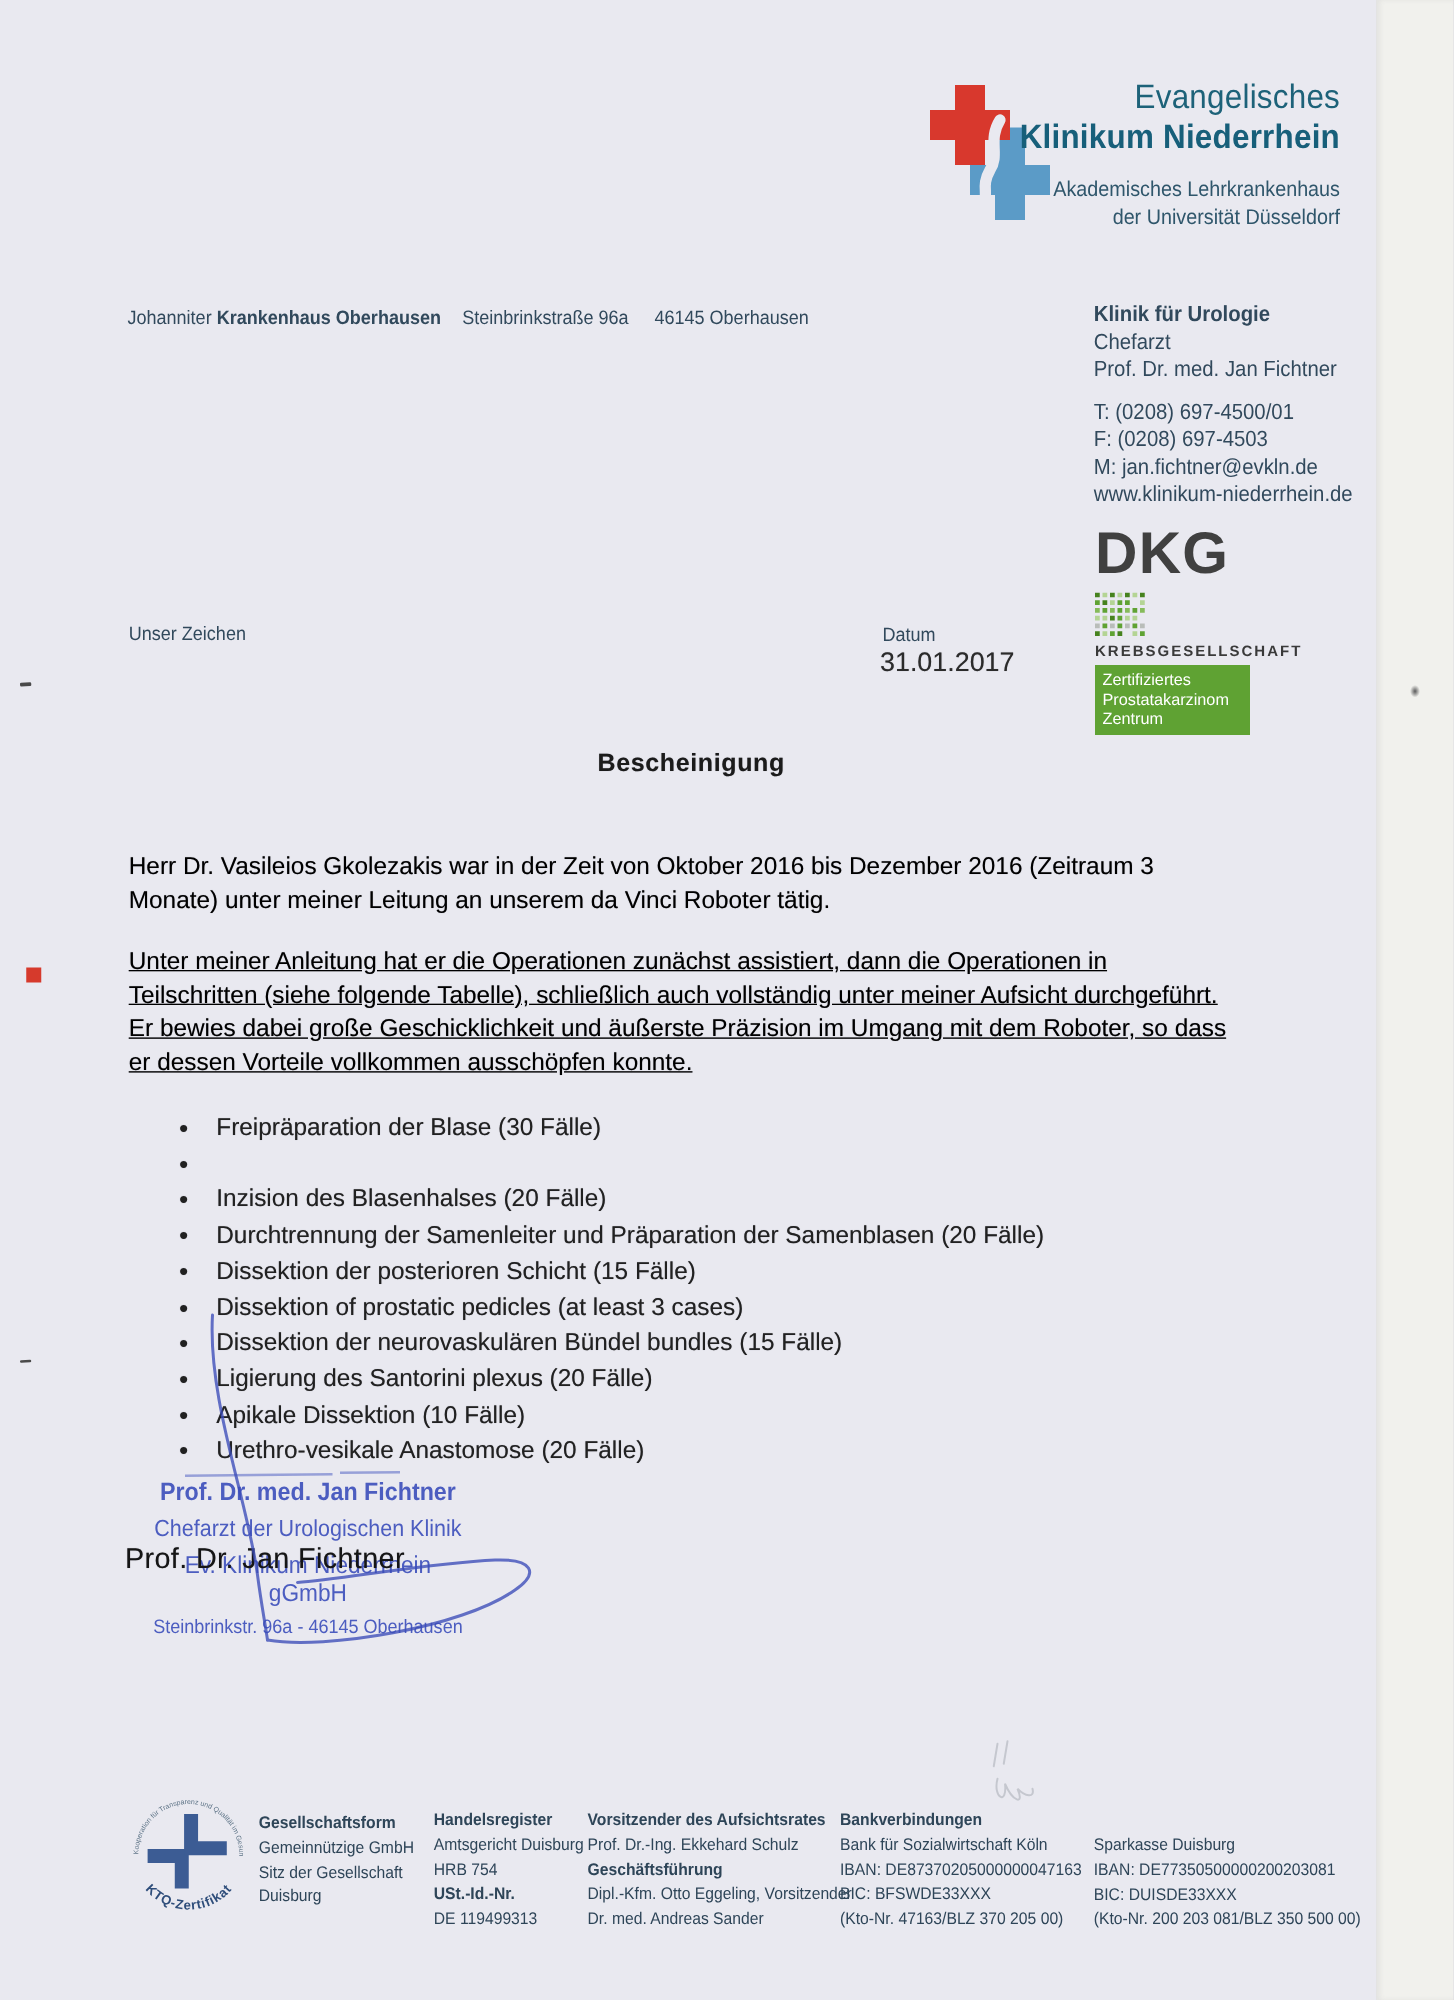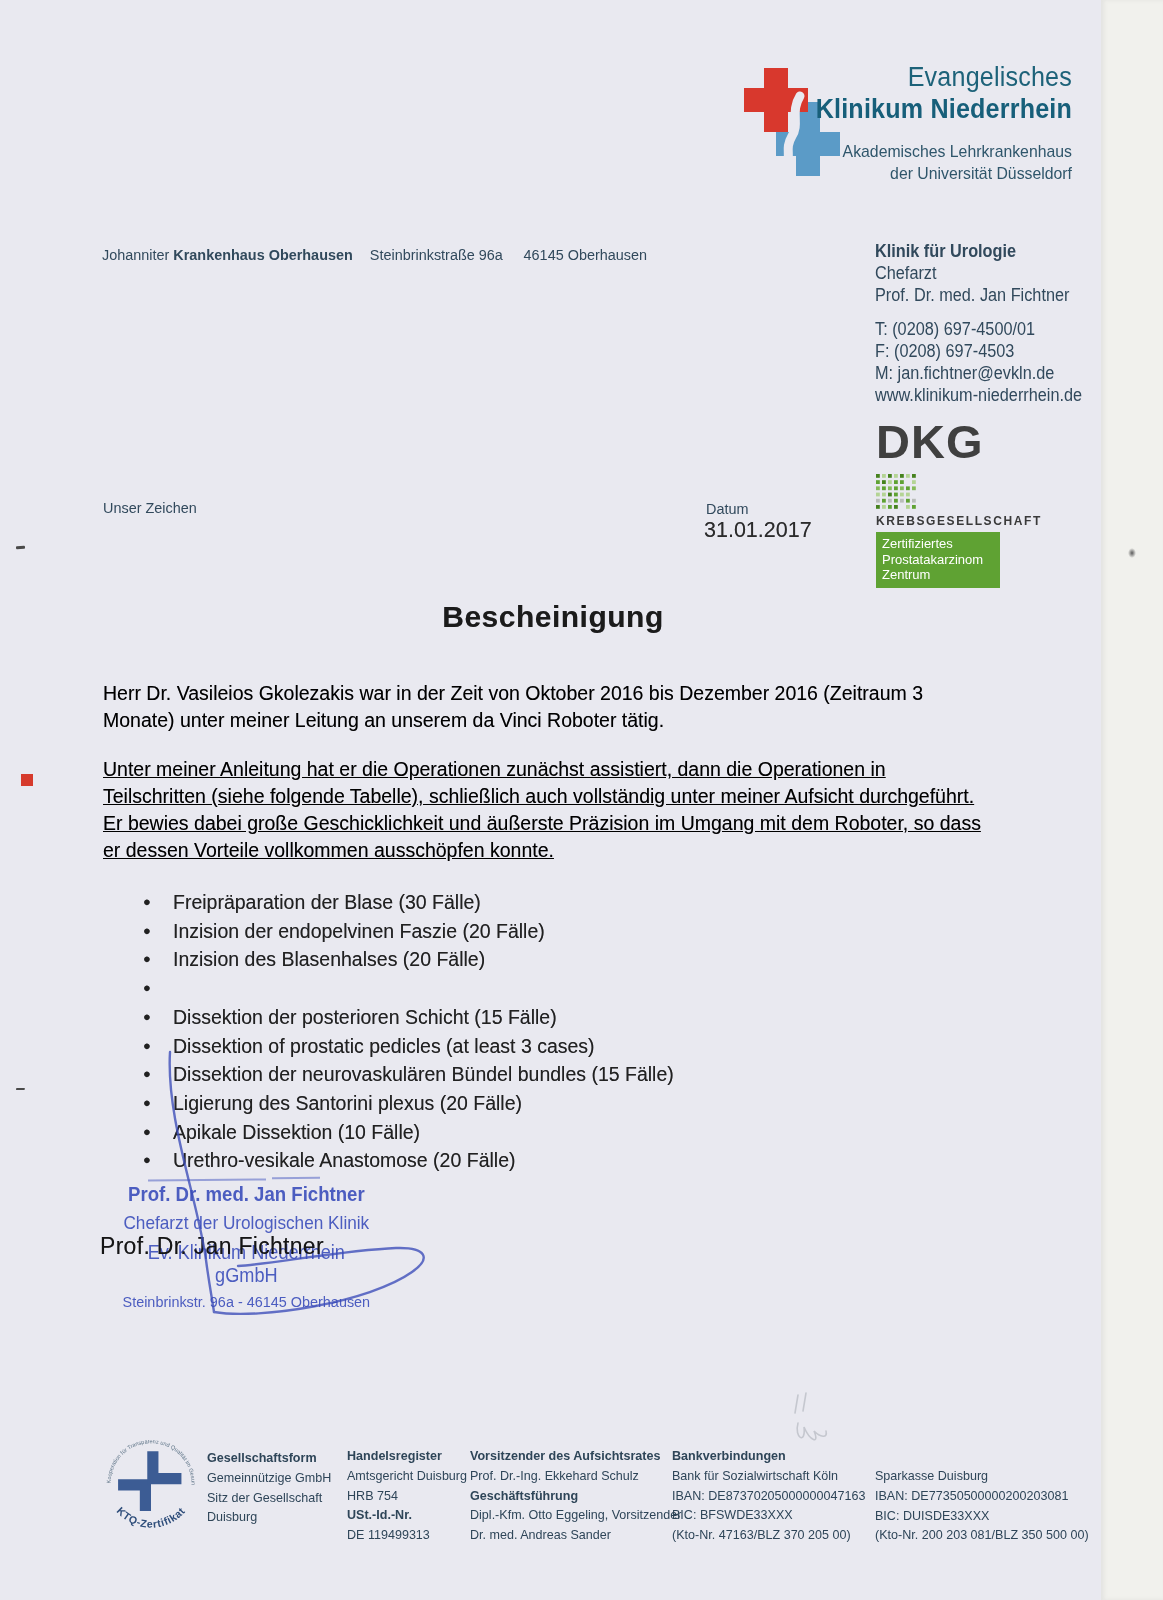--- a/index.html
+++ b/index.html
@@ -39,21 +39,21 @@
   .dkg-dots-svg{margin-top:4px;}
   .dkg-society{font-size:12px;font-weight:bold;color:#3a3a3a;letter-spacing:1.6px;margin-top:2px;white-space:nowrap;}
   .dkg-badge{margin-top:4px;width:112px;background:#5fa233;color:#fff;font-weight:normal;font-size:13px;line-height:15.5px;padding:4px 6px 5px 6px;}
 
   
   .ref-label{left:103px;top:499px;font-size:15.5px;}
   .date-label{left:706px;top:500px;font-size:15.5px;}
   .date-value{left:704px;top:518px;font-size:21.5px;color:#2b2b2b;}
 
   
-  .title{left:103px;top:600px;width:900px;text-align:center;font-size:30px;font-weight:bold;letter-spacing:0.5px;color:#1b1b1b;}
+  .title{left:103px;top:600px;width:900px;text-align:center;font-size:20px;font-weight:bold;letter-spacing:0.5px;color:#1b1b1b;}
   .para{left:103px;width:884px;font-size:19.5px;line-height:27px;color:#000000;}
   .p1{top:680px;}
   .p2{top:756px;text-decoration:underline;}
   .bullets{left:103px;top:888px;width:884px;margin:0;padding:0;list-style:none;}
   .bullets li{display:flex;font-size:19.5px;line-height:28.7px;color:#212121;}
   .bullets .dot{width:30px;margin-left:40px;font-size:17px;}
 
   
   .stamp{left:118px;top:1183px;width:276px;text-align:center;color:rgba(62,80,188,0.92);filter:blur(0.2px);}
   .stamp .s1{font-size:20px;font-weight:bold;margin-bottom:6px;}
@@ -181,28 +181,28 @@
   <div class="abs title soft">Bescheinigung</div>
   <div class="abs para p1 soft">Herr Dr. Vasileios Gkolezakis war in der Zeit von Oktober 2016 bis Dezember 2016 (Zeitraum 3 Monate) unter meiner Leitung an unserem da Vinci Roboter tätig.</div>
   <div class="abs para p2 soft">Unter meiner Anleitung hat er die Operationen zunächst assistiert, dann die Operationen in Teilschritten (siehe folgende Tabelle), schließlich auch vollständig unter meiner Aufsicht durchgeführt. Er bewies dabei große Geschicklichkeit und äußerste Präzision im Umgang mit dem Roboter, so dass er dessen Vorteile vollkommen ausschöpfen konnte.</div>
   <ul class="abs bullets soft" id="bullet-list">
       <li>
         <span class="dot" style="font-size: 13px; line-height: 28.7px;">●</span>
         <span>Freipräparation der Blase (30 Fälle)</span>
       </li>
       <li>
         <span class="dot" style="font-size: 13px; line-height: 28.7px;">●</span>
-        <span>Inzision der endopelvinen Faszie (20 Fälle)</span>
       </li>
       <li>
         <span class="dot" style="font-size: 13px; line-height: 28.7px;">●</span>
         <span>Inzision des Blasenhalses (20 Fälle)</span>
       </li>
       <li>
         <span class="dot" style="font-size: 13px; line-height: 28.7px;">●</span>
+        <span>Durchtrennung der Samenleiter und Präparation der Samenblasen (20 Fälle)</span>
       </li>
       <li>
         <span class="dot" style="font-size: 13px; line-height: 28.7px;">●</span>
         <span>Dissektion der posterioren Schicht (15 Fälle)</span>
       </li>
       <li>
         <span class="dot" style="font-size: 13px; line-height: 28.7px;">●</span>
         <span>Dissektion of prostatic pedicles (at least 3 cases)</span>
       </li>
       <li>

